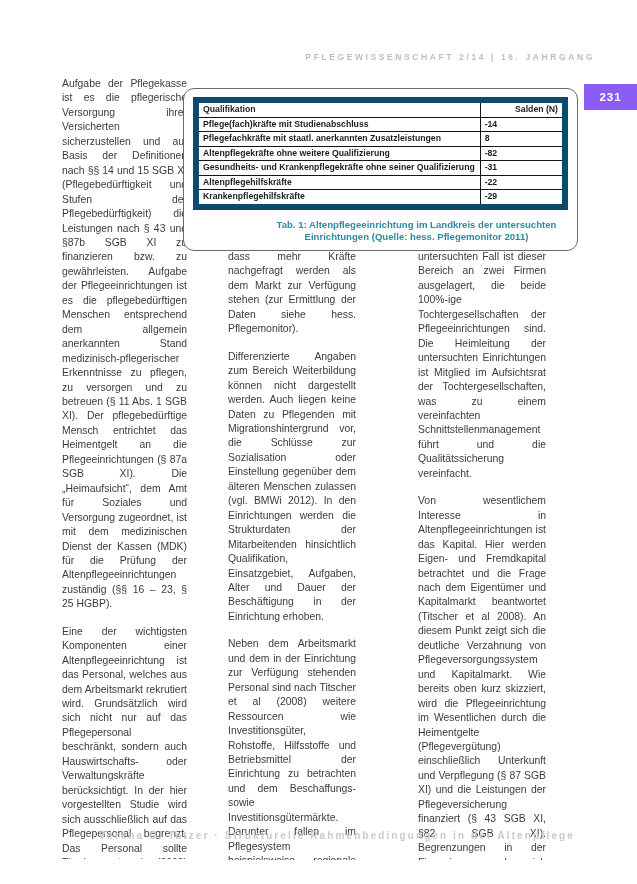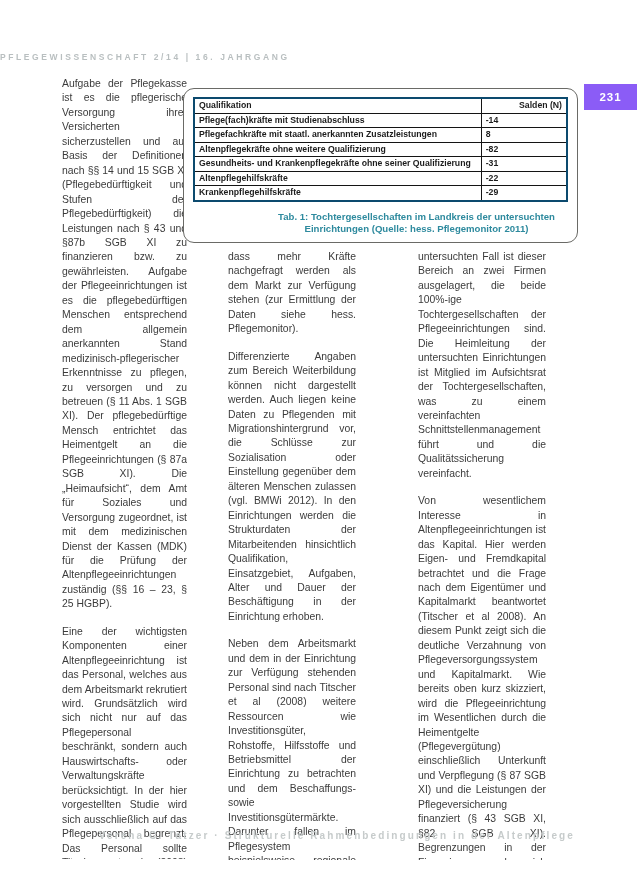--- a/index.html
+++ b/index.html
@@ -6,40 +6,41 @@
   .page{
     position:relative;
     width:637px;height:884px;
     background:#ffffff;
     font-family:"Liberation Sans","DejaVu Sans",sans-serif;
     color:#3b3b3b;
     overflow:hidden;
   }
   .journal-header{
     position:absolute;top:52px;left:0;right:42px;
+    text-align:right;
     font-size:8.5px;letter-spacing:2.6px;
     color:#b9bfc0;font-weight:bold;
     white-space:nowrap;
   }
   .page-badge{
     position:absolute;top:84px;right:0;
     width:53px;height:26px;
     background:#8b5cf6;color:#ffffff;
     display:flex;align-items:center;justify-content:center;
     font-size:11.5px;letter-spacing:1px;font-weight:bold;
   }
   .table-box{
     position:absolute;left:183px;top:88px;width:395px;
     border:1.5px solid #6a6a66;border-radius:11px;
     padding:8px 9px 6px 9px;box-sizing:border-box;
     background:#ffffff;
   }
   table.qual-table{
     width:100%;border-collapse:collapse;
-    border:2px solid #0c4a6e;
+    border:6px solid #0c4a6e;
   }
   table.qual-table th,table.qual-table td{
     border:1.3px solid #141414;
     font-size:8.7px;font-weight:bold;color:#1c1c1c;
     padding:1px 4px 2px 4px;
     text-align:left;vertical-align:middle;
     line-height:10.5px;
     white-space:nowrap;overflow:hidden;
   }
   table.qual-table .col-qual{width:77%;}
@@ -113,21 +114,21 @@
           <td>Altenpflegehilfskräfte</td>
           <td>-22</td>
         </tr>
         <tr>
           <td>Krankenpflegehilfskräfte</td>
           <td>-29</td>
         </tr>
       </tbody>
     </table>
     <div class="table-caption">
-      <div>Tab. 1: Tochtergesellschaften im Landkreis der untersuchten</div>
+      <div>Tab. 1: Altenpflegeeinrichtung im Landkreis der untersuchten</div>
       <div>Einrichtungen (Quelle: hess. Pflegemonitor 2011)</div>
     </div>
   </div>
 
   <div class="col col-mid">
     <p>dass mehr Kräfte nachgefragt werden als dem Markt zur Verfügung stehen (zur Ermittlung der Daten siehe hess. Pflegemonitor).</p>
     <p>Differenzierte Angaben zum Bereich Weiterbildung können nicht dargestellt werden. Auch liegen keine Daten zu Pflegenden mit Migrationshintergrund vor, die Schlüsse zur Sozialisation oder Einstellung gegenüber dem älteren Menschen zulassen (vgl. BMWi 2012). In den Einrichtungen werden die Strukturdaten der Mitarbeitenden hinsichtlich Qualifikation, Einsatzgebiet, Aufgaben, Alter und Dauer der Beschäftigung in der Einrichtung erhoben.</p>
     <p>Neben dem Arbeitsmarkt und dem in der Einrichtung zur Verfügung stehenden Personal sind nach Titscher et al (2008) weitere Ressourcen wie Investitionsgüter, Rohstoffe, Hilfsstoffe und Betriebsmittel der Einrichtung zu betrachten und dem Beschaffungs- sowie Investitionsgütermärkte. Darunter fallen im Pflegesystem beispielsweise regionale Zusammenschlüsse von Pflegeeinrichtungen, um gemeinsam auf dem Beschaffungsmarkt Preise auszuhandeln. Beschaffungs- und Investitionsgütermärkte werden in dieser Studie unberücksichtigt, da sie in keinem direkten Zusammenhang mit dem Personal und dessen Einsatz in den Einrichtungen stehen. Ausnahme bildet das Outsourcing von ganzen Versorgungsbereichen wie Reinigung, Hauswirtschaft und Verpflegung. Im</p>
   </div>
 

